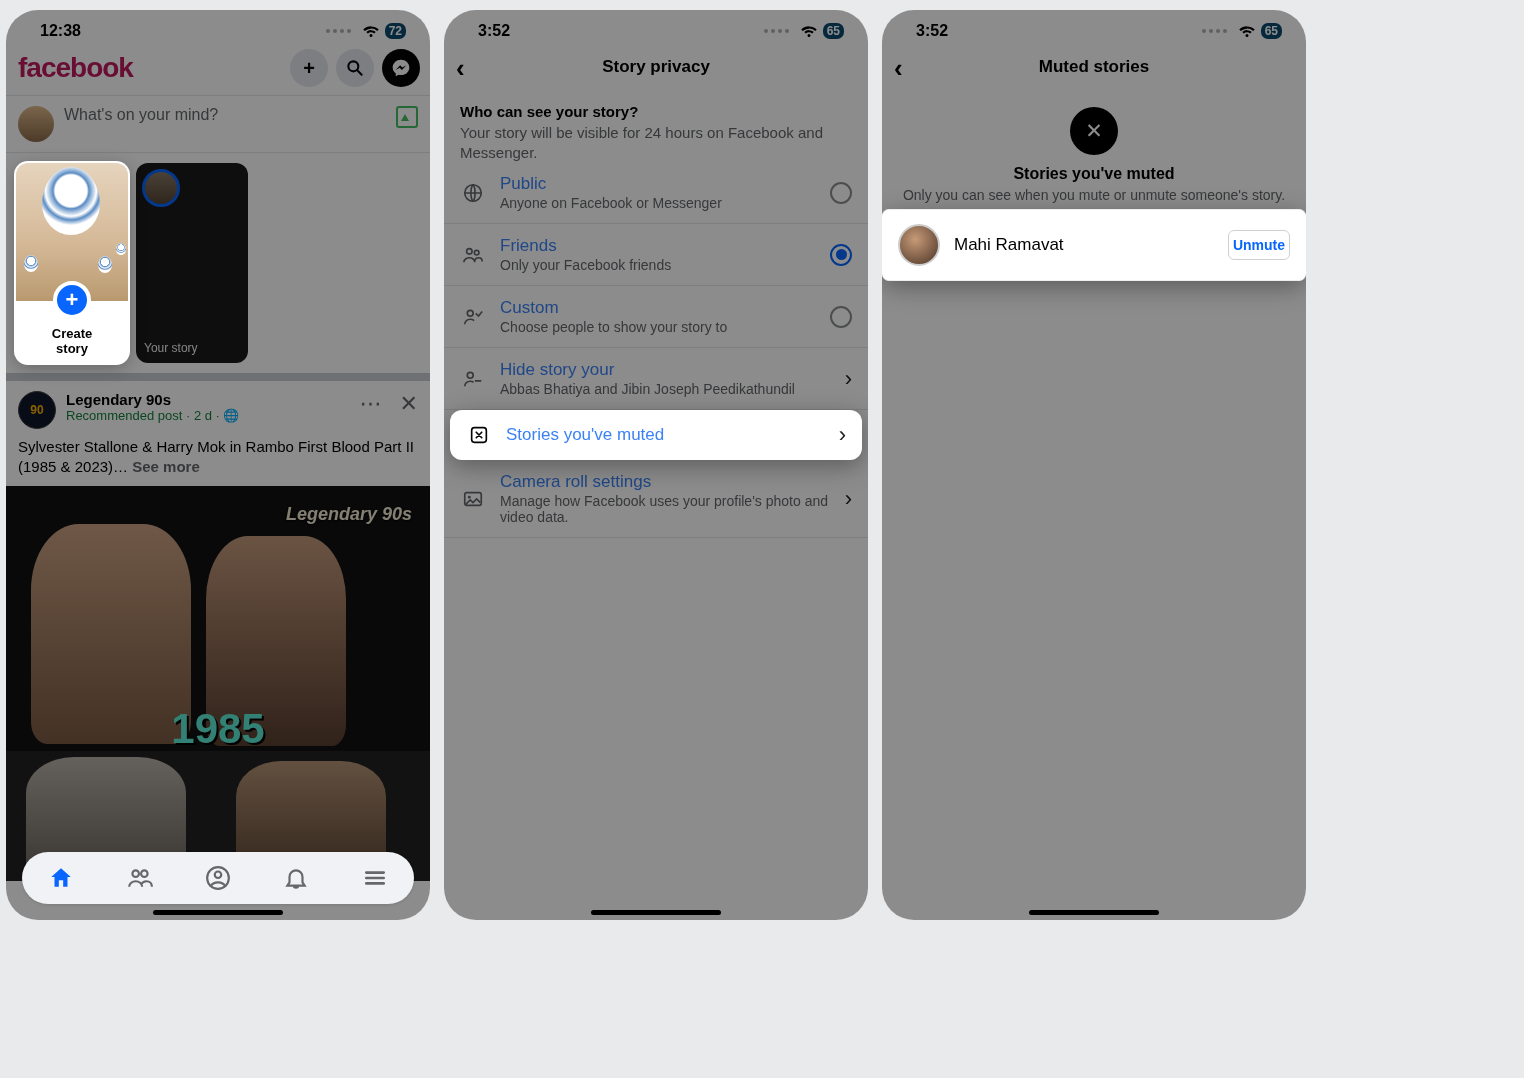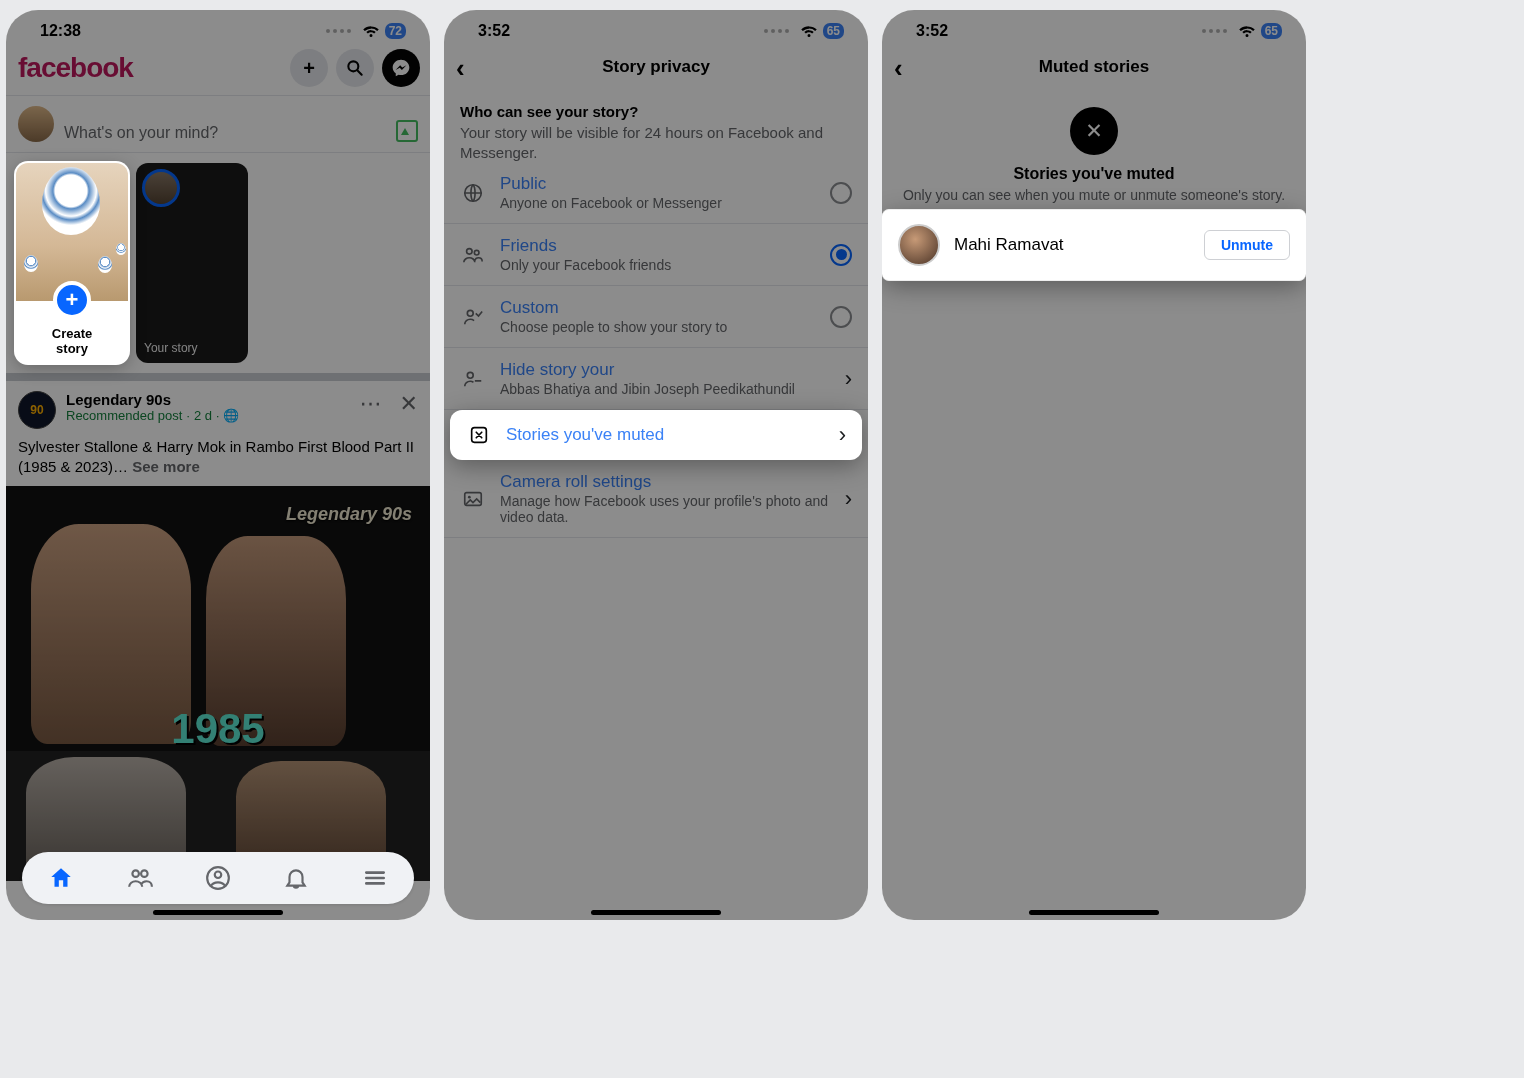--- a/index.html
+++ b/index.html
@@ -7,30 +7,30 @@
   .phone { position:absolute; width:424px; height:910px; background:#fff; border-radius:32px; overflow:hidden; top:10px; }
   #p1 { left:6px; }
   #p2 { left:444px; }
   #p3 { left:882px; }
   .dim { position:absolute; inset:0; background:rgba(0,0,0,0.45); pointer-events:none; }
 
   
   .status { display:flex; justify-content:space-between; align-items:center; padding:10px 24px 4px 34px; font-weight:600; font-size:16px; }
   .status .right { display:flex; align-items:center; gap:5px; }
   .wifi { font-size:15px; }
-  .batt { display:flex; align-items:center; background:#3b82f6; color:#fff; border-radius:7px; padding:1px 4px; font-size:12px; font-weight:700; }
+  .batt { display:flex; align-items:center; background:#0c4a6e; color:#fff; border-radius:7px; padding:1px 4px; font-size:12px; font-weight:700; }
   .dots4 { display:flex; gap:3px; margin-right:6px; }
   .dots4 span { width:4px; height:4px; border-radius:50%; background:#b0b0b0; }
 
   
   .fb-header { display:flex; justify-content:space-between; align-items:center; padding:4px 10px 8px 12px; }
   .fb-logo { color:#be185d; font-weight:800; font-size:28px; letter-spacing:-1px; }
   .fb-icons { display:flex; gap:8px; }
   .circ { width:38px; height:38px; border-radius:50%; background:#e4e6eb; display:flex; align-items:center; justify-content:center; font-size:20px; font-weight:700; color:#050505; }
-  .composer { display:flex; align-items:flex-end; padding:10px 12px; gap:10px; border-bottom:1px solid #e4e6eb; border-top:1px solid #e4e6eb; }
+  .composer { display:flex; align-items:flex-start; padding:10px 12px; gap:10px; border-bottom:1px solid #e4e6eb; border-top:1px solid #e4e6eb; }
   .avatar { width:36px; height:36px; border-radius:50%; background:linear-gradient(#dfb98a,#8b6b4a); flex-shrink:0; }
   .composer-text { flex:1; color:#65676b; font-size:16px; }
   .photo-ic { width:22px; height:22px; border:2px solid #45bd62; border-radius:3px; position:relative; }
   .photo-ic:after{ content:''; position:absolute; left:3px; top:6px; width:0; height:0; border-left:4px solid transparent; border-right:4px solid transparent; border-bottom:7px solid #45bd62; }
 
   .stories-row { display:flex; gap:8px; padding:10px 0 10px 10px; border-bottom:8px solid #c9ccd1; }
   .story-card { width:112px; height:200px; border-radius:12px; background:#2a2a2a; position:relative; overflow:hidden; flex-shrink:0; }
   .story-card.create { background:#fff; box-shadow:0 0 0 2px #fff, 0 4px 18px rgba(0,0,0,.3); }
   .balloon-bg { position:absolute; inset:0 0 62px 0; background:linear-gradient(#e6d4bd,#d4b896 60%,#b8996f); }
   .balloon { position:absolute; width:58px; height:68px; left:26px; top:4px; background:radial-gradient(circle at 50% 35%, #fff 0%, #fff 30%, #5a8cc4 34%, #fff 48%, #5a8cc4 55%, #fff 65%); border-radius:50% 50% 50% 50% / 55% 55% 45% 45%; }
@@ -93,21 +93,21 @@
 
   
   .muted-hero { text-align:center; padding:18px 16px 6px; }
   .hero-ic { width:48px; height:48px; border-radius:50%; background:#000; display:inline-flex; align-items:center; justify-content:center; color:#fff; font-size:21px; }
   .hero-t { font-weight:700; font-size:16px; margin-top:10px; }
   .hero-d { color:#65676b; font-size:14px; margin-top:4px; }
   .muted-row { display:flex; align-items:center; gap:14px; padding:14px 16px; background:#fff; border-top:1px solid #eee; border-bottom:1px solid #eee;}
   .muted-wrap{ position:relative; z-index:5; background:#fff; border-radius:14px; margin:0 0; box-shadow:0 6px 24px rgba(0,0,0,.35);}
   .user-av { width:42px; height:42px; border-radius:50%; background:radial-gradient(circle at 40% 35%, #c79a77, #4a3326); border:2px solid #ccc;}
   .user-n { flex:1; font-size:17px; }
-  .unmute-btn { border:1px solid #ced0d4; background:#fff; color:#0866ff; font-weight:600; font-size:14px; padding:6px 16px; border-radius:6px; } 
+  .unmute-btn { border:1px solid #ced0d4; background:#fff; color:#0866ff; font-weight:600; font-size:14px; padding:6px 4px; border-radius:6px; } 
 
 </style>
 </head>
 <body>
 
 <div class="phone" id="p1">
   <div class="status">
     <span>12:38</span>
     <span class="right">
       <span class="dots4">

